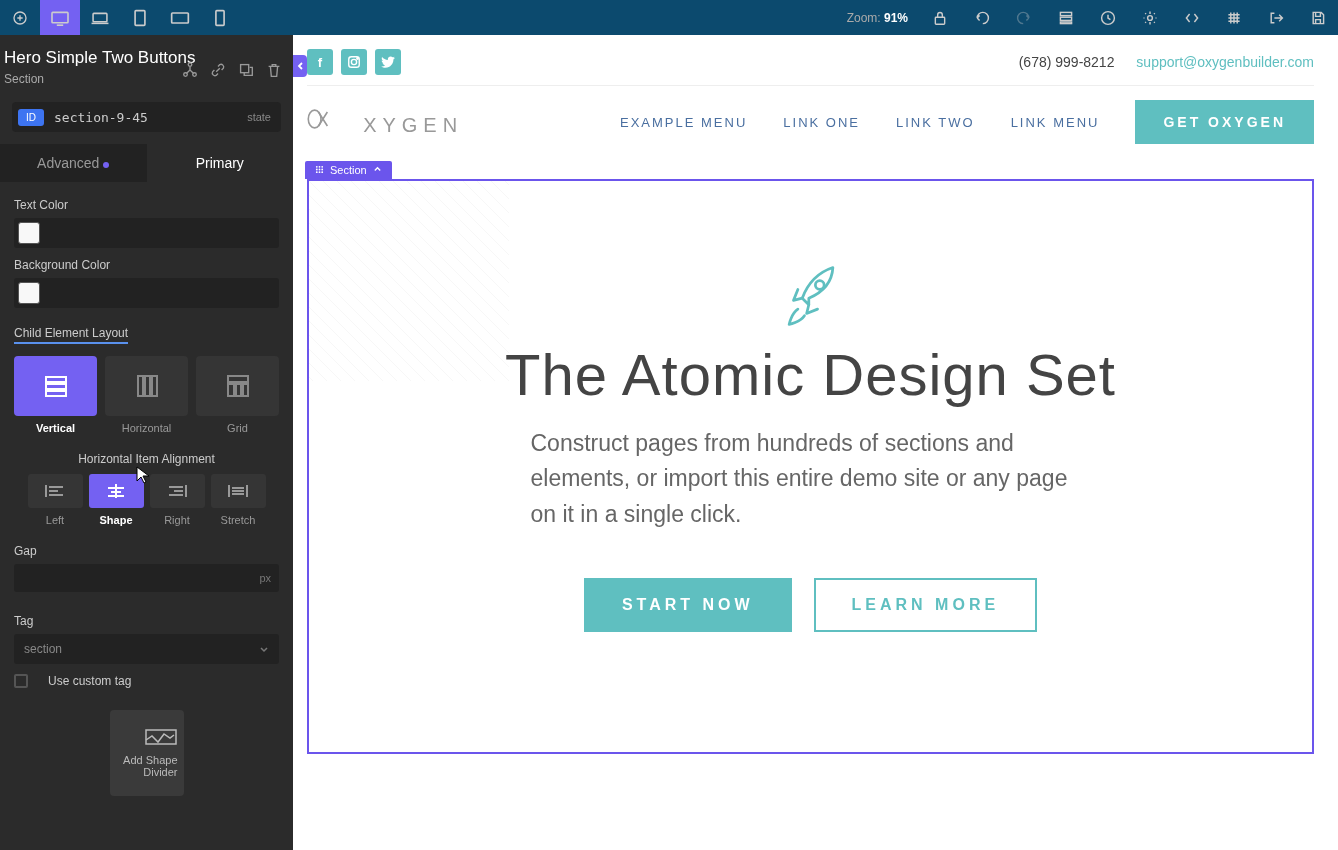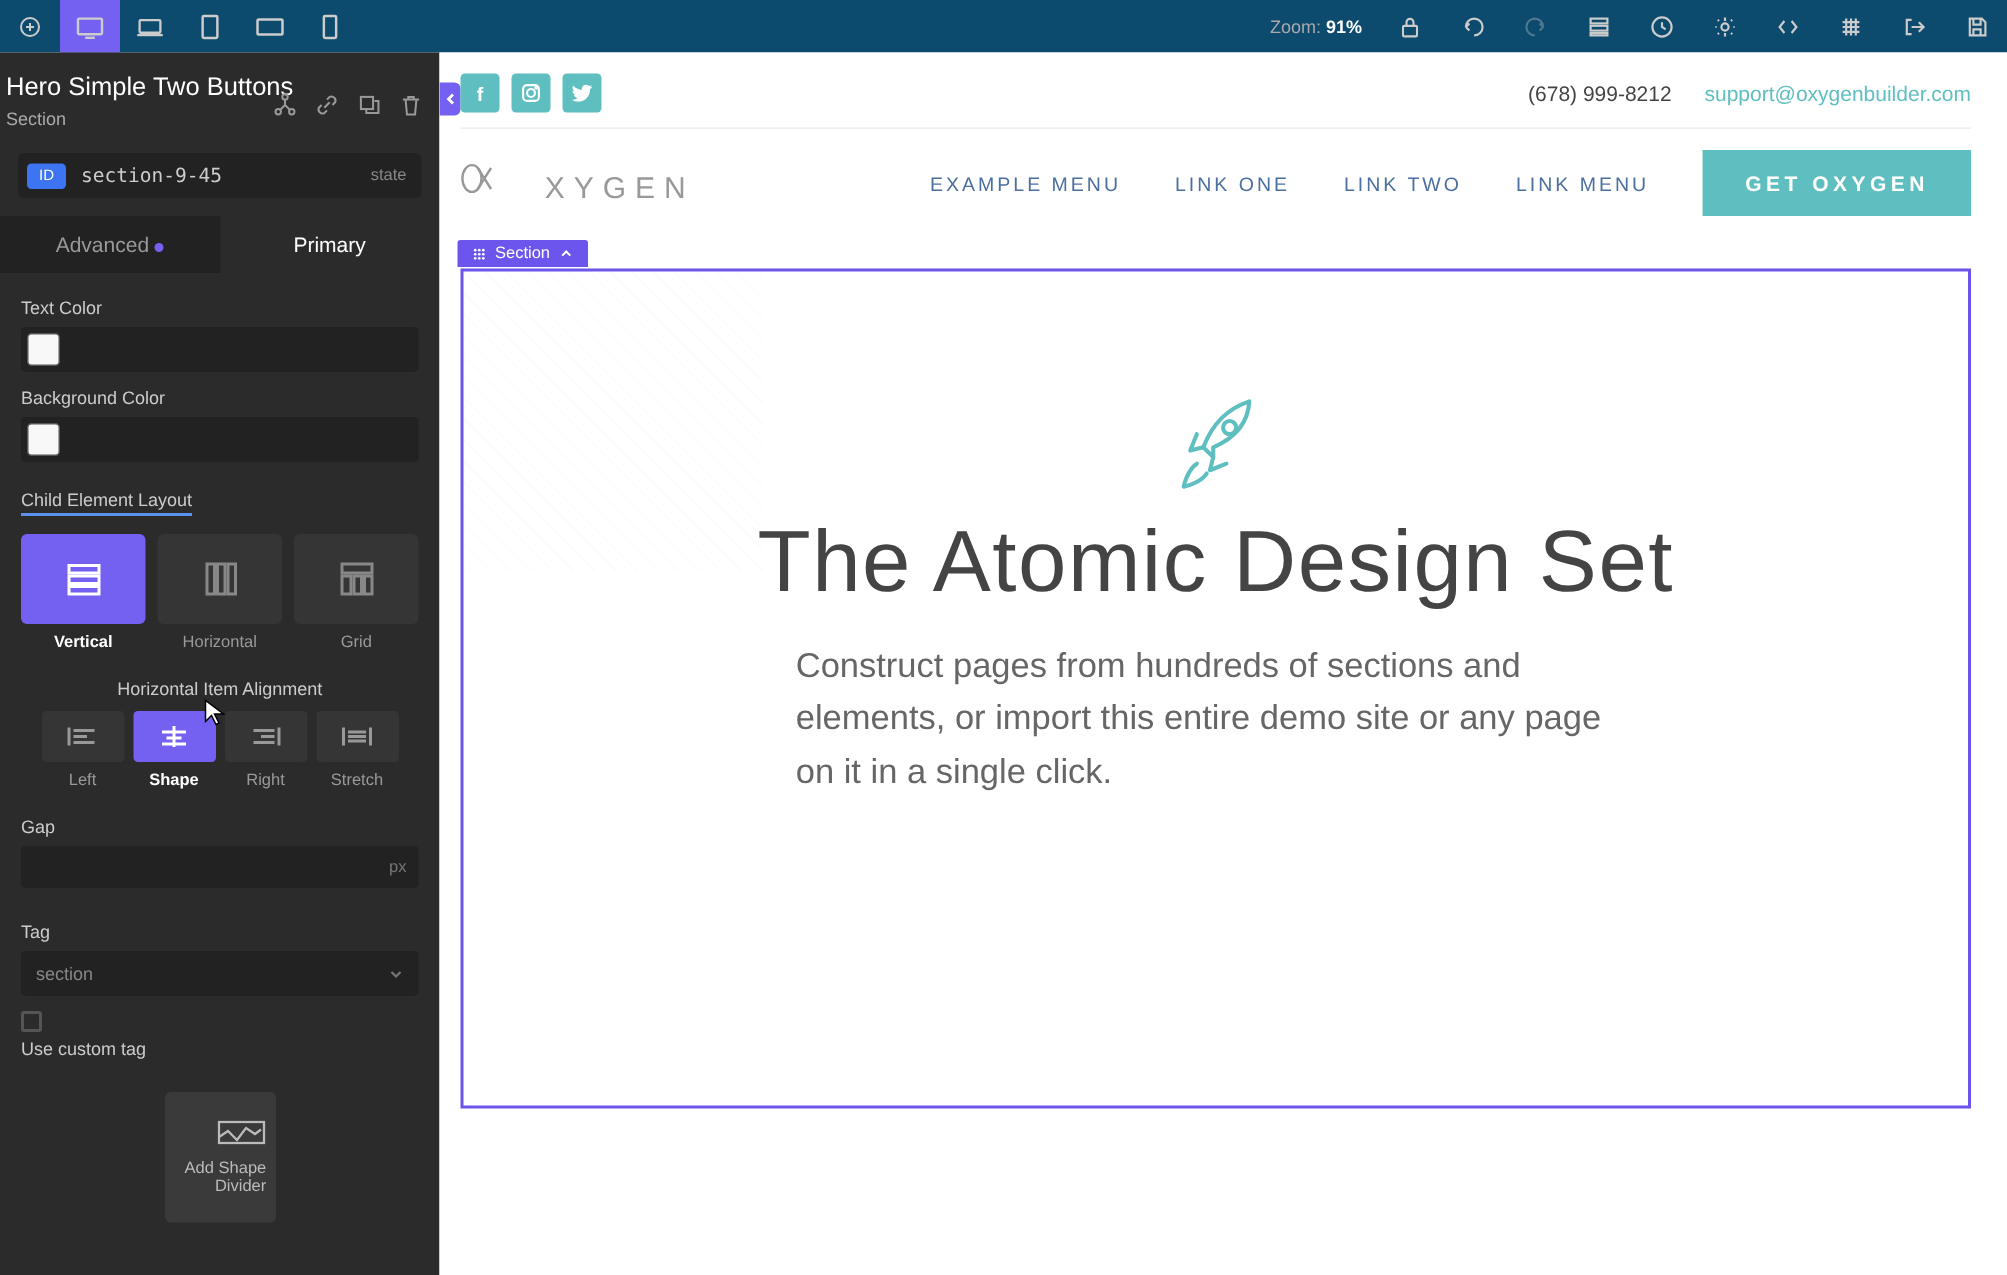--- a/index.html
+++ b/index.html
@@ -58,21 +58,21 @@
 .align-btn.active { background: #7461f2; }
 .align-labels { display:flex; gap:6px; justify-content:center; margin-top:6px; font-size:11px; color:#999; }
 .align-labels span { width:55px; text-align:center; }
 .align-labels span.sel { color:#fff; font-weight:600; }
 
 .gap-row { display:flex; align-items:center; background:#222; border-radius:3px; height:28px; padding:0 8px; margin-top:4px; }
 .gap-row input { background:transparent; border:none; color:#ccc; flex:1; font-size:12px; outline:none; }
 .gap-unit { color:#777; font-size:11px; }
 
 .tag-select { background:#222; border-radius:3px; height:30px; display:flex; align-items:center; padding:0 10px; margin-top:4px; justify-content:space-between; color:#888; font-size:12px; }
-.checkbox-row { display:flex; gap:4px; margin-top:10px; font-size:12px; color:#ccc;flex-direction:column; }
+.checkbox-row { display:flex; gap:20px; margin-top:10px; font-size:12px; color:#ccc; }
 .checkbox-row .cb { width:14px; height:14px; border:2px solid #555; border-radius:2px; }
 
 .shape-btn { width:74px; margin:22px auto 16px; background:#3a3a3a; border-radius:4px; padding:18px 6px; text-align:right; font-size:11px; color:#bbb; cursor:pointer; }
 .shape-btn .sh-icon { margin-bottom:6px; }
 
 .cursor-ptr { position:absolute; left:135px; top:430px; pointer-events:none; }
 
 
 .canvas-wrap { flex: 1; position: relative; background: #fff; overflow: hidden; }
 .collapse-btn { position:absolute; left:0; top:20px; width:14px; height:22px; background:#7461f2; border-radius:0 4px 4px 0; display:flex; align-items:center; justify-content:center; cursor:pointer; }
@@ -416,18 +416,20 @@
         <svg width="70" height="70" viewBox="0 0 64 64" fill="none" stroke="#5fbfc0" stroke-width="2.5" stroke-linecap="round" stroke-linejoin="round">
           <path d="M20 44c-6 4-8 14-8 14s10-2 14-8"></path>
           <path d="M30 40l-6-6c3-8 10-22 28-28-1 18-15 25-22 28l0 6z"></path>
           <circle cx="40" cy="22" r="4"></circle>
           <path d="M24 34l-8 2 4-10M30 40l-2 8 10-4"></path>
         </svg>
       </div>
       <div class="hero-title">The Atomic Design Set</div>
       <div class="hero-desc">Construct pages from hundreds of sections and elements, or import this entire demo site or any page on it in a single click.</div>
       <div class="hero-btns">
+        <div class="btn-prim">START NOW</div>
+        <div class="btn-sec">LEARN MORE</div>
       </div>
     </div>
   </div>
 </div>
 
 </div>
 
 </body></html>

